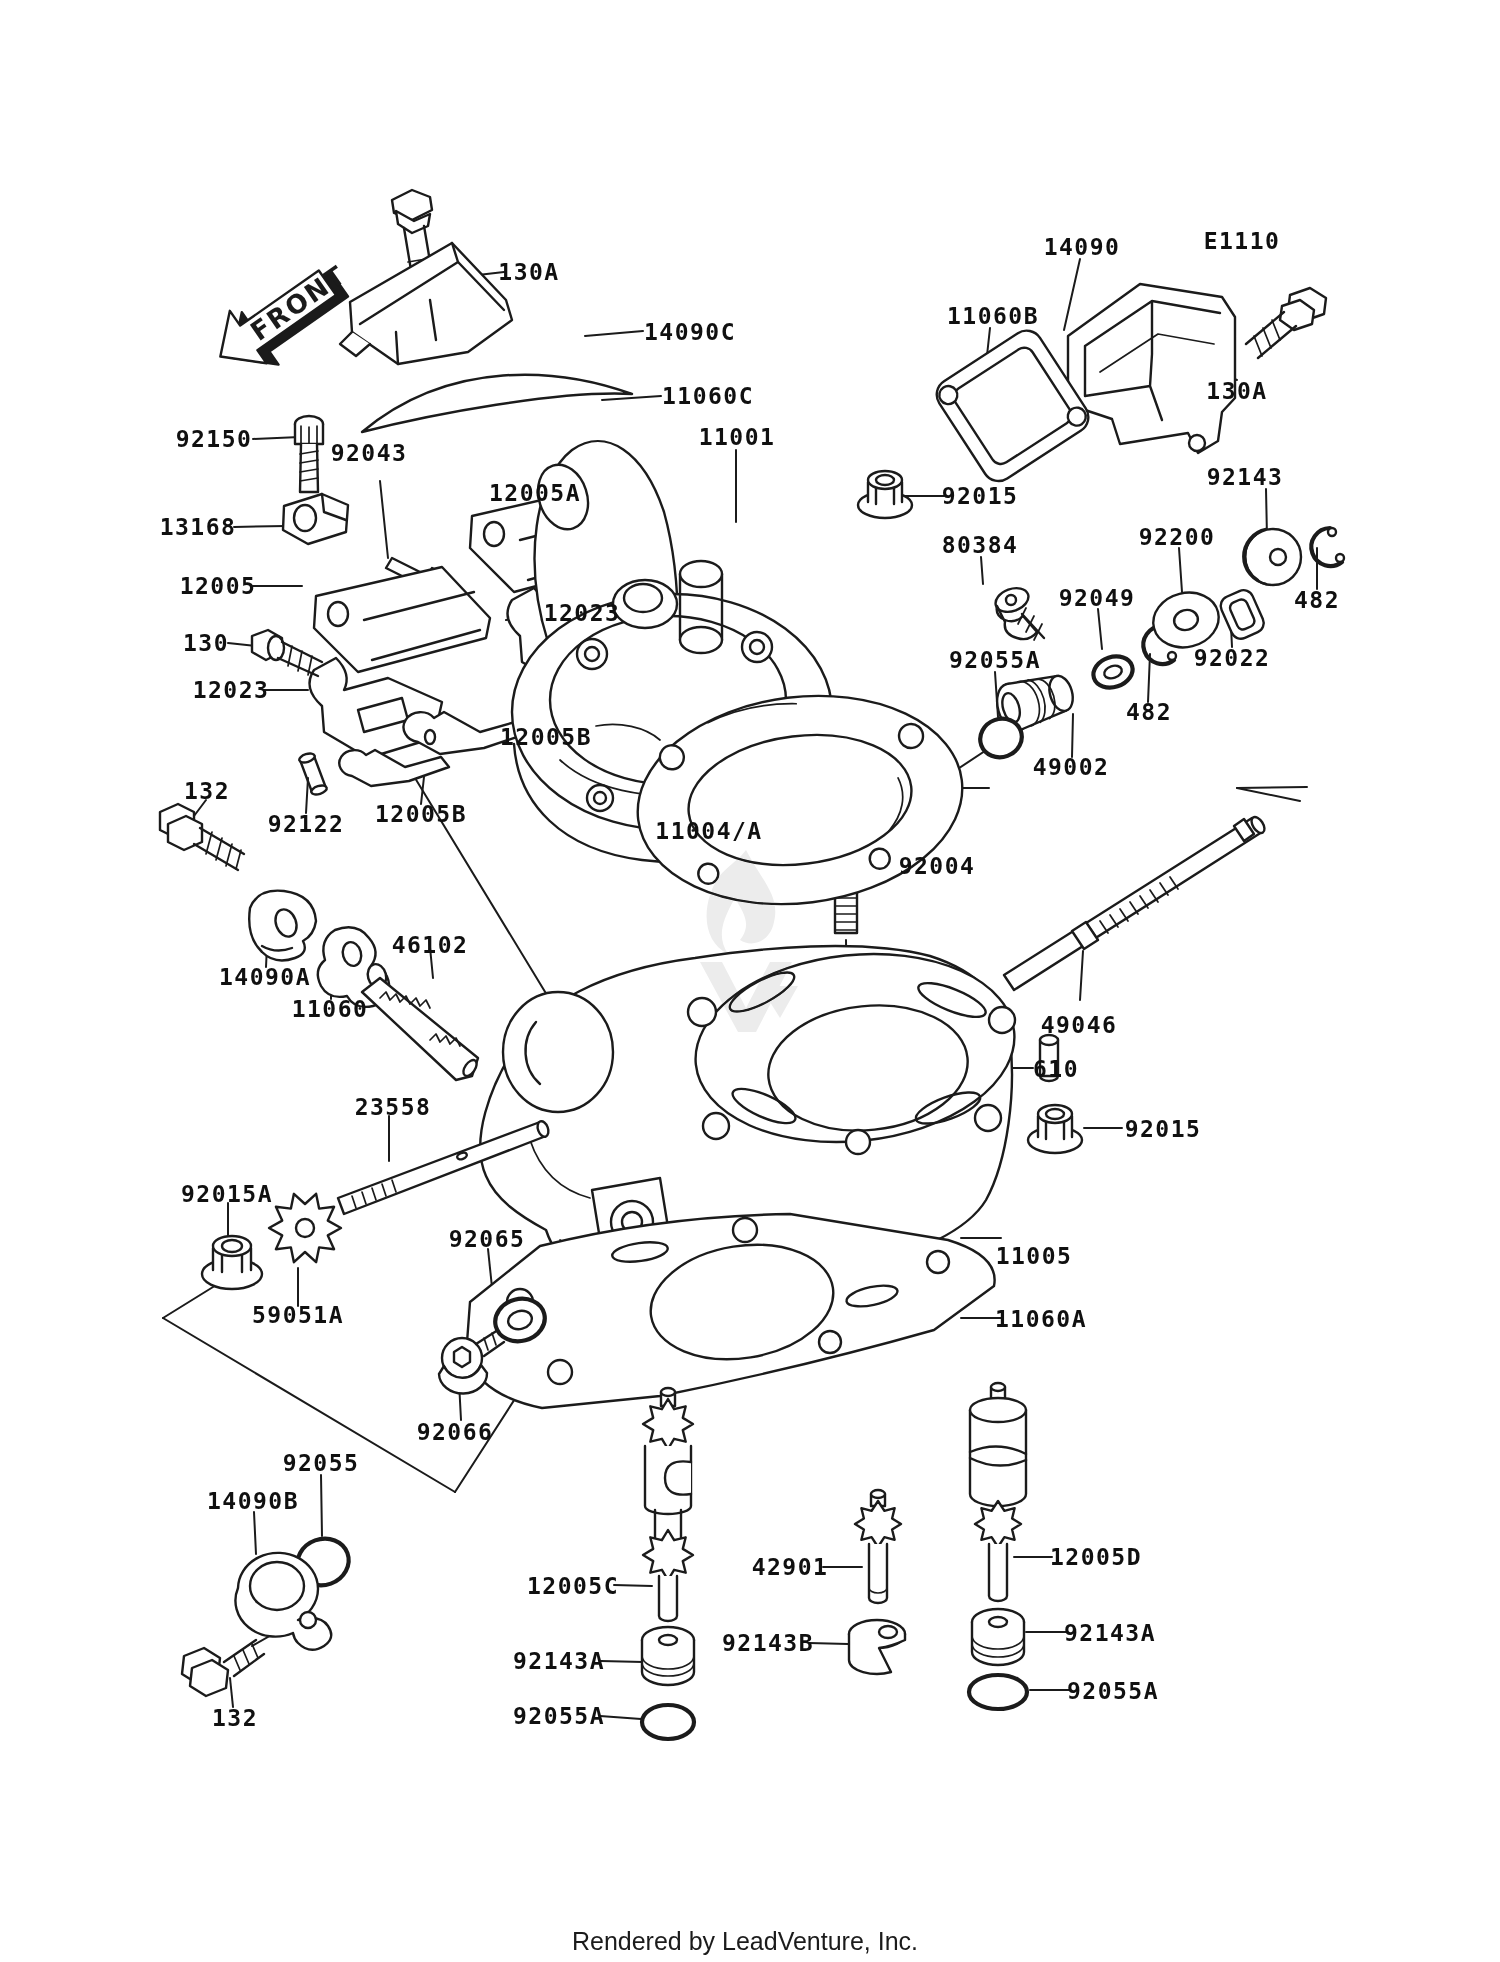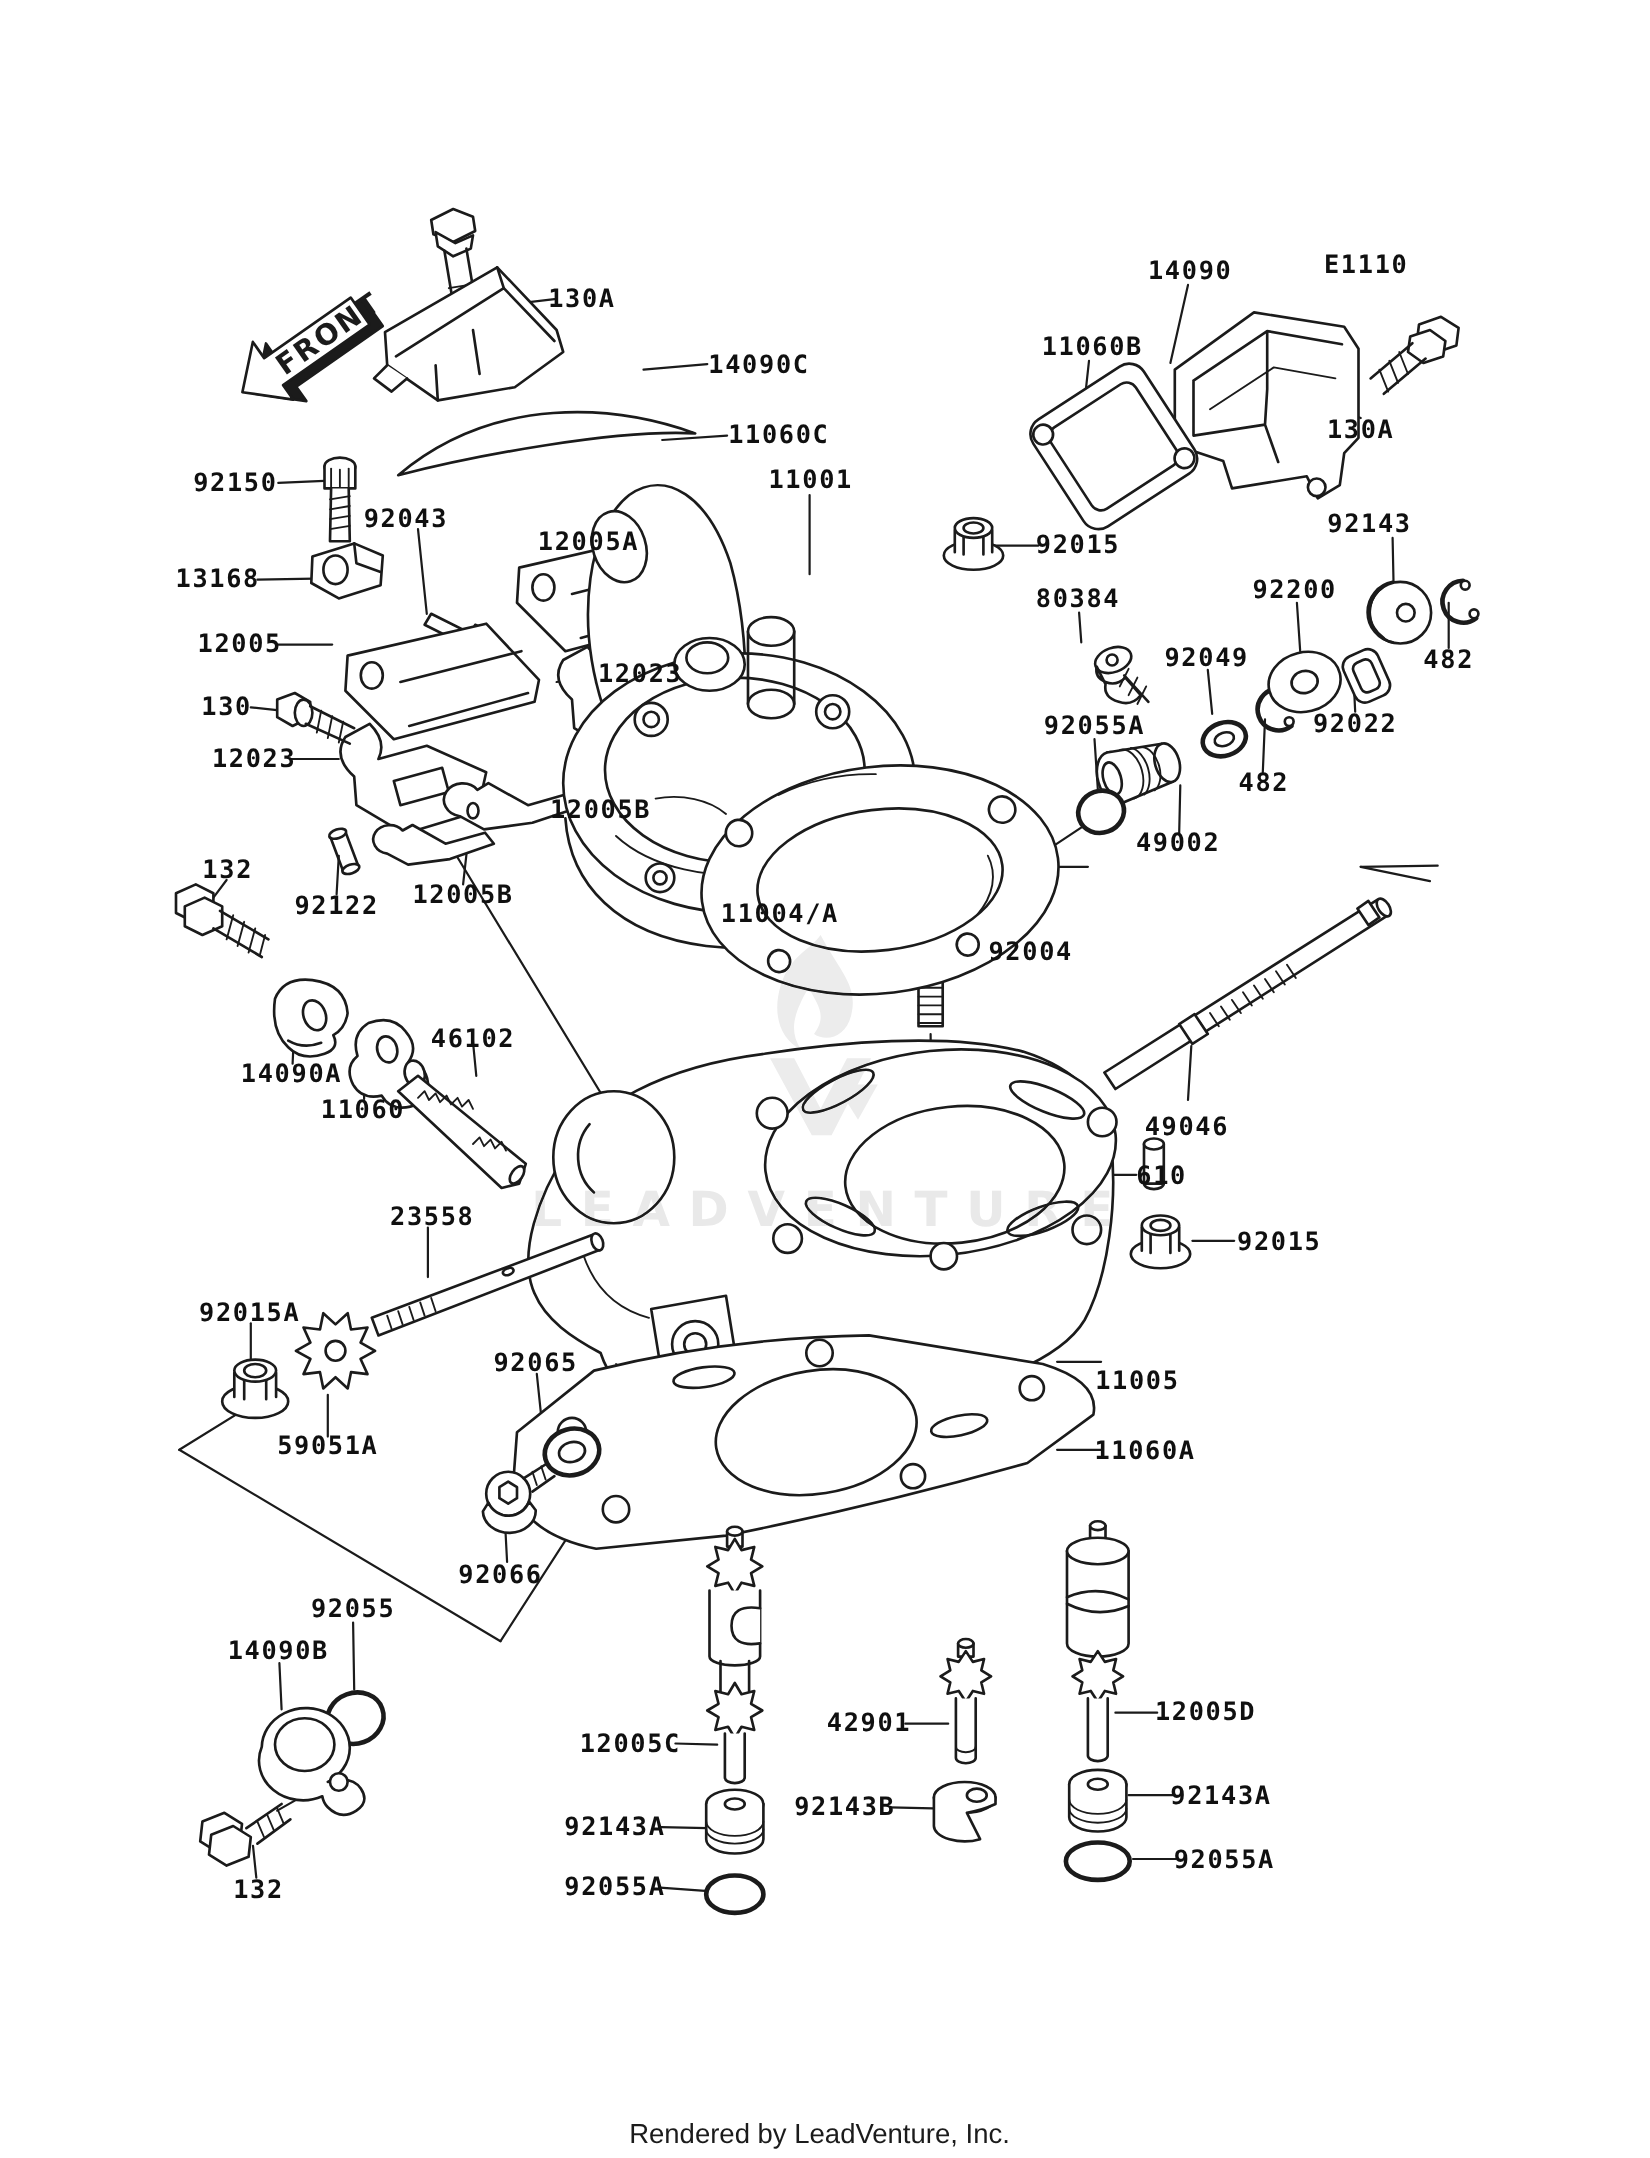--- a/index.html
+++ b/index.html
@@ -517,35 +517,34 @@
   </svg>
 
   <div class="watermark">
     <svg width="1500" height="1962" viewBox="0 0 1500 1962">
       <g style="fill:#ececec">
         <path d="M746,850 C764,884 780,896 774,922 C770,942 752,948 740,940 C752,924 744,914 735,898 C720,924 718,938 728,954 C708,944 702,920 710,895 C719,868 734,866 746,850 Z"></path>
         <path d="M700,962 L738,1032 L756,1032 L792,962 L770,962 L746,1008 L722,962 Z"></path>
         <path d="M760,986 L798,986 L780,1018 Z"></path>
       </g>
     </svg>
-    <div class="wm-text">LEADVENTURE</div>
   </div>
 
   <div id="labels">
       <div class="lbl" style="left: 529px; top: 272px;">130A</div>
       <div class="lbl" style="left: 690px; top: 332px;">14090C</div>
       <div class="lbl" style="left: 708px; top: 396px;">11060C</div>
       <div class="lbl" style="left: 737px; top: 437px;">11001</div>
       <div class="lbl" style="left: 1082px; top: 247px;">14090</div>
       <div class="lbl" style="left: 1242px; top: 241px;">E1110</div>
       <div class="lbl" style="left: 993px; top: 316px;">11060B</div>
       <div class="lbl" style="left: 1237px; top: 391px;">130A</div>
       <div class="lbl" style="left: 1245px; top: 477px;">92143</div>
       <div class="lbl" style="left: 214px; top: 439px;">92150</div>
-      <div class="lbl" style="left: 369px; top: 472px;">92043</div>
+      <div class="lbl" style="left: 369px; top: 453px;">92043</div>
       <div class="lbl" style="left: 535px; top: 493px;">12005A</div>
       <div class="lbl" style="left: 198px; top: 527px;">13168</div>
       <div class="lbl" style="left: 218px; top: 586px;">12005</div>
       <div class="lbl" style="left: 582px; top: 613px;">12023</div>
       <div class="lbl" style="left: 206px; top: 643px;">130</div>
       <div class="lbl" style="left: 231px; top: 690px;">12023</div>
       <div class="lbl" style="left: 546px; top: 737px;">12005B</div>
       <div class="lbl" style="left: 207px; top: 791px;">132</div>
       <div class="lbl" style="left: 306px; top: 824px;">92122</div>
       <div class="lbl" style="left: 421px; top: 814px;">12005B</div>

